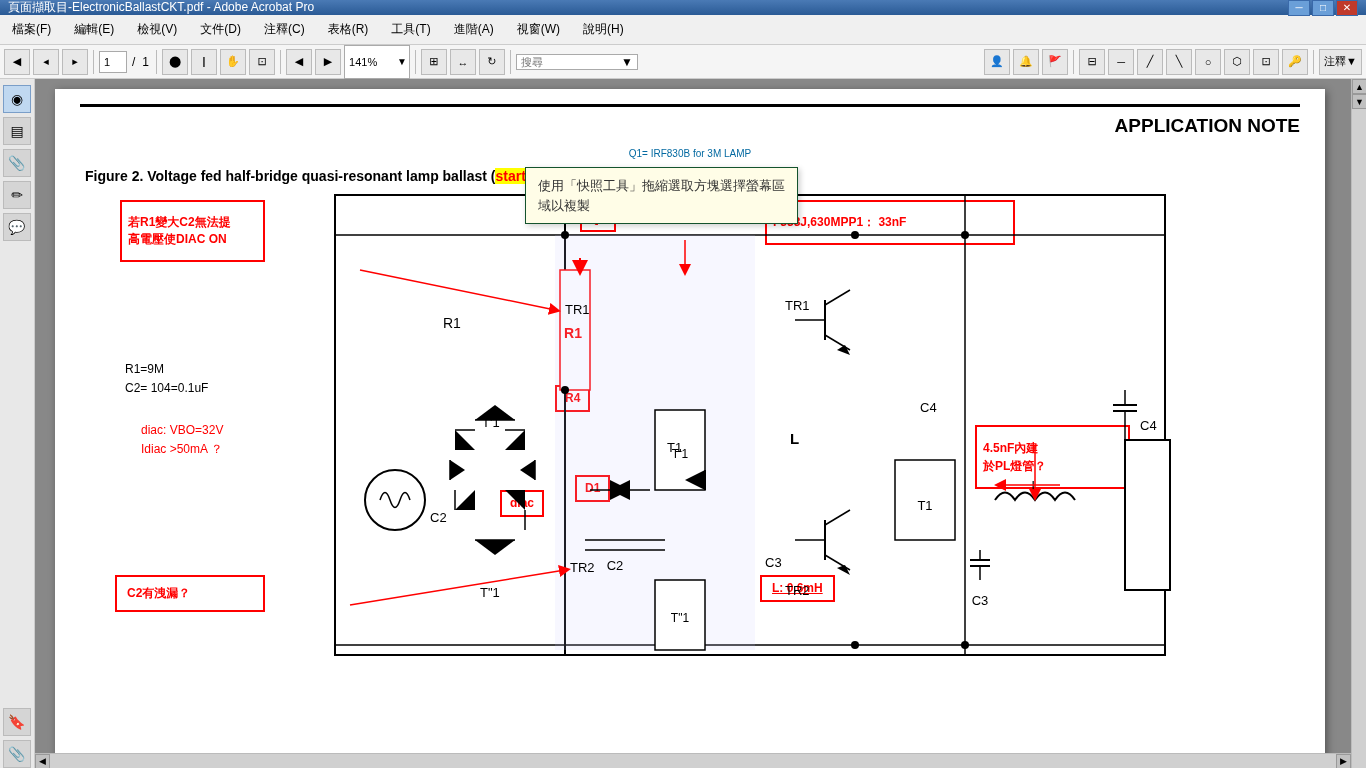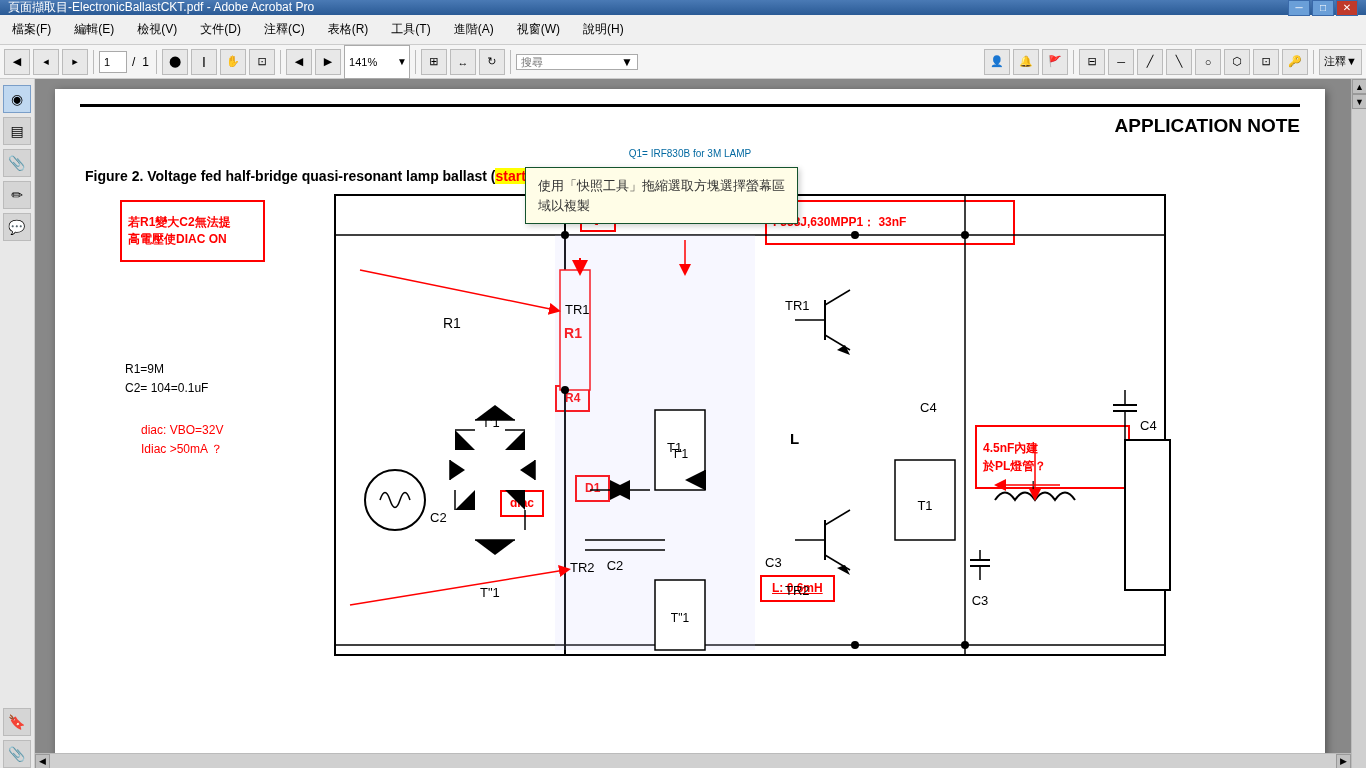--- a/index.html
+++ b/index.html
@@ -395,20 +395,23 @@
 
       <div class="ann-box" style="left:890px;top:235px;width:155px;line-height:1.5;">
         <span style="white-space:pre-line;">4.5nF內建
 於PL燈管？</span>
       </div>
 
       <div class="ann-box" style="left:675px;top:385px;padding:3px 10px;text-decoration:underline;">
         <span>L: 0.6mH</span>
       </div>
 
+      <div class="ann-box" style="left:30px;top:385px;width:150px;padding:8px 10px;">
+        <span>C2有洩漏？</span>
+      </div>
 
       <svg class="circuit-svg" viewBox="0 0 1050 520" xmlns="http://www.w3.org/2000/svg">
 
         <rect x="170" y="5" width="830" height="460" fill="none" stroke="#000" stroke-width="2"></rect>
 
         <circle cx="230" cy="310" r="30" fill="none" stroke="#000" stroke-width="2"></circle>
 
         <path d="M215,310 Q220,295 225,310 Q230,325 235,310 Q240,295 245,310" fill="none" stroke="#000" stroke-width="1.5"></path>
 
         <polygon points="310,230 330,215 350,230" fill="#000"></polygon>

